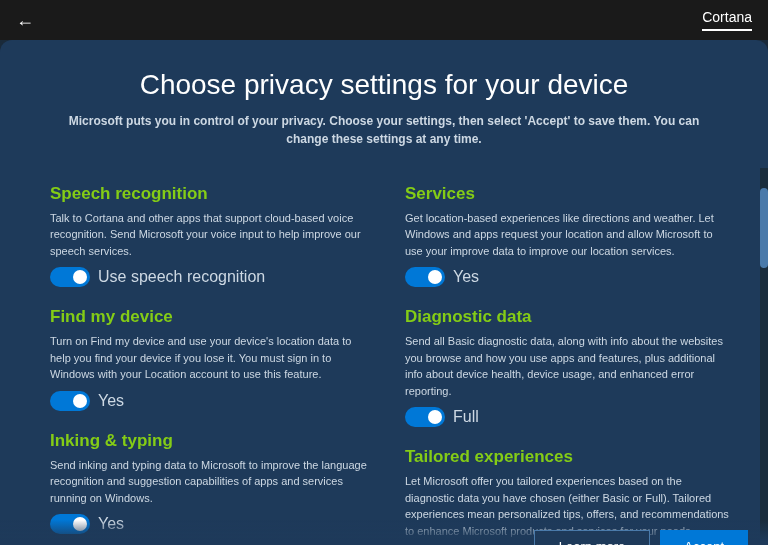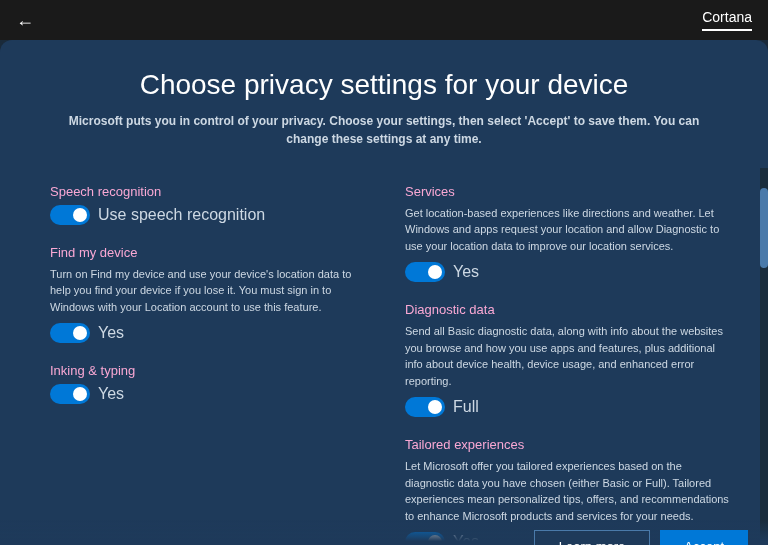--- a/index.html
+++ b/index.html
@@ -98,23 +98,23 @@
 
     .settings-column {
       flex: 1;
     }
 
     .setting-item {
       margin-bottom: 20px;
     }
 
     .setting-title {
-      font-size: 13px;
-      font-weight: 400;
-      color: #f9a8d4;
+      font-size: 17px;
+      font-weight: 700;
+      color: #84cc16;
       margin-bottom: 6px;
     }
 
     .setting-desc {
       font-size: 11px;
       color: #cdd8e3;
       line-height: 1.5;
       margin-bottom: 8px;
     }
 
@@ -226,20 +226,21 @@
   </div>
 
   <div class="settings-area">
     <div class="settings-scroll">
       <div class="settings-columns">
 
         <div class="settings-column">
 
           <div class="setting-item">
             <div class="setting-title">Speech recognition</div>
+            <div class="setting-desc">Talk to Cortana and other apps that support cloud-based voice recognition. Send Microsoft your voice input to help improve our speech services.</div>
             <div class="toggle-row">
               <div class="toggle">
                 <div class="toggle-track">
                   <div class="toggle-thumb"></div>
                 </div>
               </div>
               <span class="toggle-label">Use speech recognition</span>
             </div>
           </div>
 
@@ -251,37 +252,38 @@
                 <div class="toggle-track">
                   <div class="toggle-thumb"></div>
                 </div>
               </div>
               <span class="toggle-label">Yes</span>
             </div>
           </div>
 
           <div class="setting-item">
             <div class="setting-title">Inking &amp; typing</div>
+            <div class="setting-desc">Send inking and typing data to Microsoft to improve the language recognition and suggestion capabilities of apps and services running on Windows.</div>
             <div class="toggle-row">
               <div class="toggle">
                 <div class="toggle-track">
                   <div class="toggle-thumb"></div>
                 </div>
               </div>
               <span class="toggle-label">Yes</span>
             </div>
           </div>
 
         </div>
 
         <div class="settings-column">
 
           <div class="setting-item">
             <div class="setting-title">Services</div>
-            <div class="setting-desc">Get location-based experiences like directions and weather. Let Windows and apps request your location and allow Diagnostic to use your location data to improve our location services.</div>
+            <div class="setting-desc">Get location-based experiences like directions and weather. Let Windows and apps request your location and allow Microsoft to use your improve data to improve our location services.</div>
             <div class="toggle-row">
               <div class="toggle">
                 <div class="toggle-track">
                   <div class="toggle-thumb"></div>
                 </div>
               </div>
               <span class="toggle-label">Yes</span>
             </div>
           </div>
 

